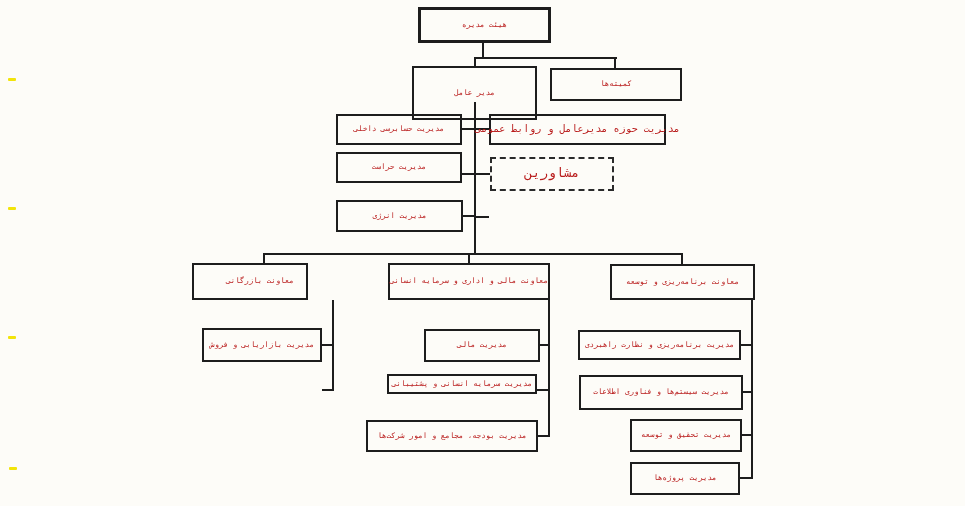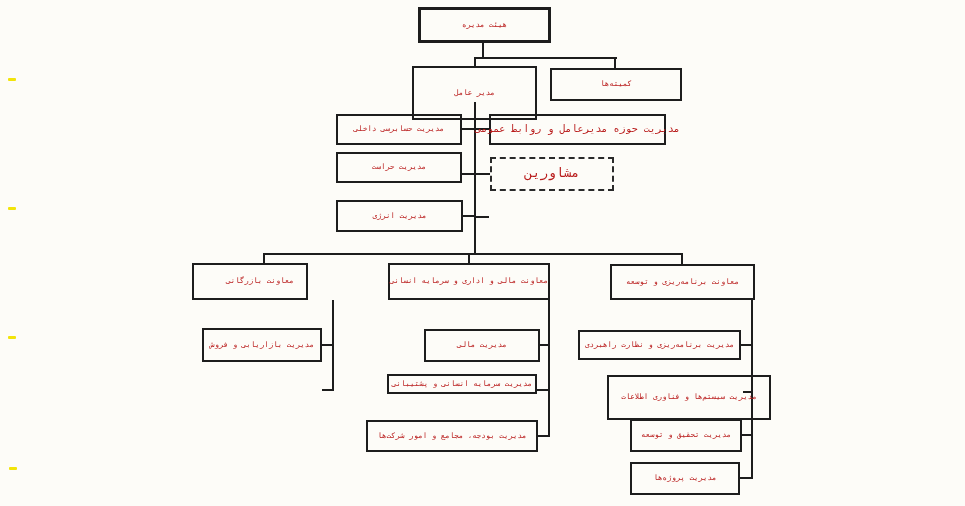--- a/index.html
+++ b/index.html
@@ -82,21 +82,21 @@
   <div class="node" style="left: 388px; top: 263px; width: 162px; height: 37px; font-size: 7.5px;">معاونت مالی و اداری و سرمایه انسانی</div>
   <div class="node" style="left: 610px; top: 264px; width: 145px; height: 36px; font-size: 7.5px;">معاونت برنامه‌ریزی و توسعه</div>
 
   <div class="node" style="left: 202px; top: 328px; width: 120px; height: 34px; font-size: 7.5px;">مدیریت بازاریابی و فروش</div>
 
   <div class="node" style="left: 424px; top: 329px; width: 116px; height: 33px; font-size: 7.5px;">مدیریت مالی</div>
   <div class="node" style="left: 387px; top: 374px; width: 150px; height: 20px; font-size: 7.5px;">مدیریت سرمایه انسانی و پشتیبانی</div>
   <div class="node" style="left: 366px; top: 420px; width: 172px; height: 32px; font-size: 7.5px;">مدیریت بودجه، مجامع و امور شرکت‌ها</div>
 
   <div class="node" style="left: 578px; top: 330px; width: 163px; height: 30px; font-size: 7.5px;">مدیریت برنامه‌ریزی و نظارت راهبردی</div>
-  <div class="node" style="left: 607px; top: 375px; width: 164px; height: 45px; font-size: 7.5px;">مدیریت سیستم‌ها و فناوری اطلاعات</div>
+  <div class="node" style="left: 579px; top: 375px; width: 164px; height: 35px; font-size: 7.5px;">مدیریت سیستم‌ها و فناوری اطلاعات</div>
   <div class="node" style="left: 630px; top: 419px; width: 112px; height: 33px; font-size: 7.5px;">مدیریت تحقیق و توسعه</div>
   <div class="node" style="left: 630px; top: 462px; width: 110px; height: 33px; font-size: 7.5px;">مدیریت پروژه‌ها</div>
 
   <div class="mark" style="left:8px;top:78px"></div>
   <div class="mark" style="left:8px;top:207px"></div>
   <div class="mark" style="left:8px;top:336px"></div>
   <div class="mark" style="left:9px;top:467px"></div>
 
 </div>
 

